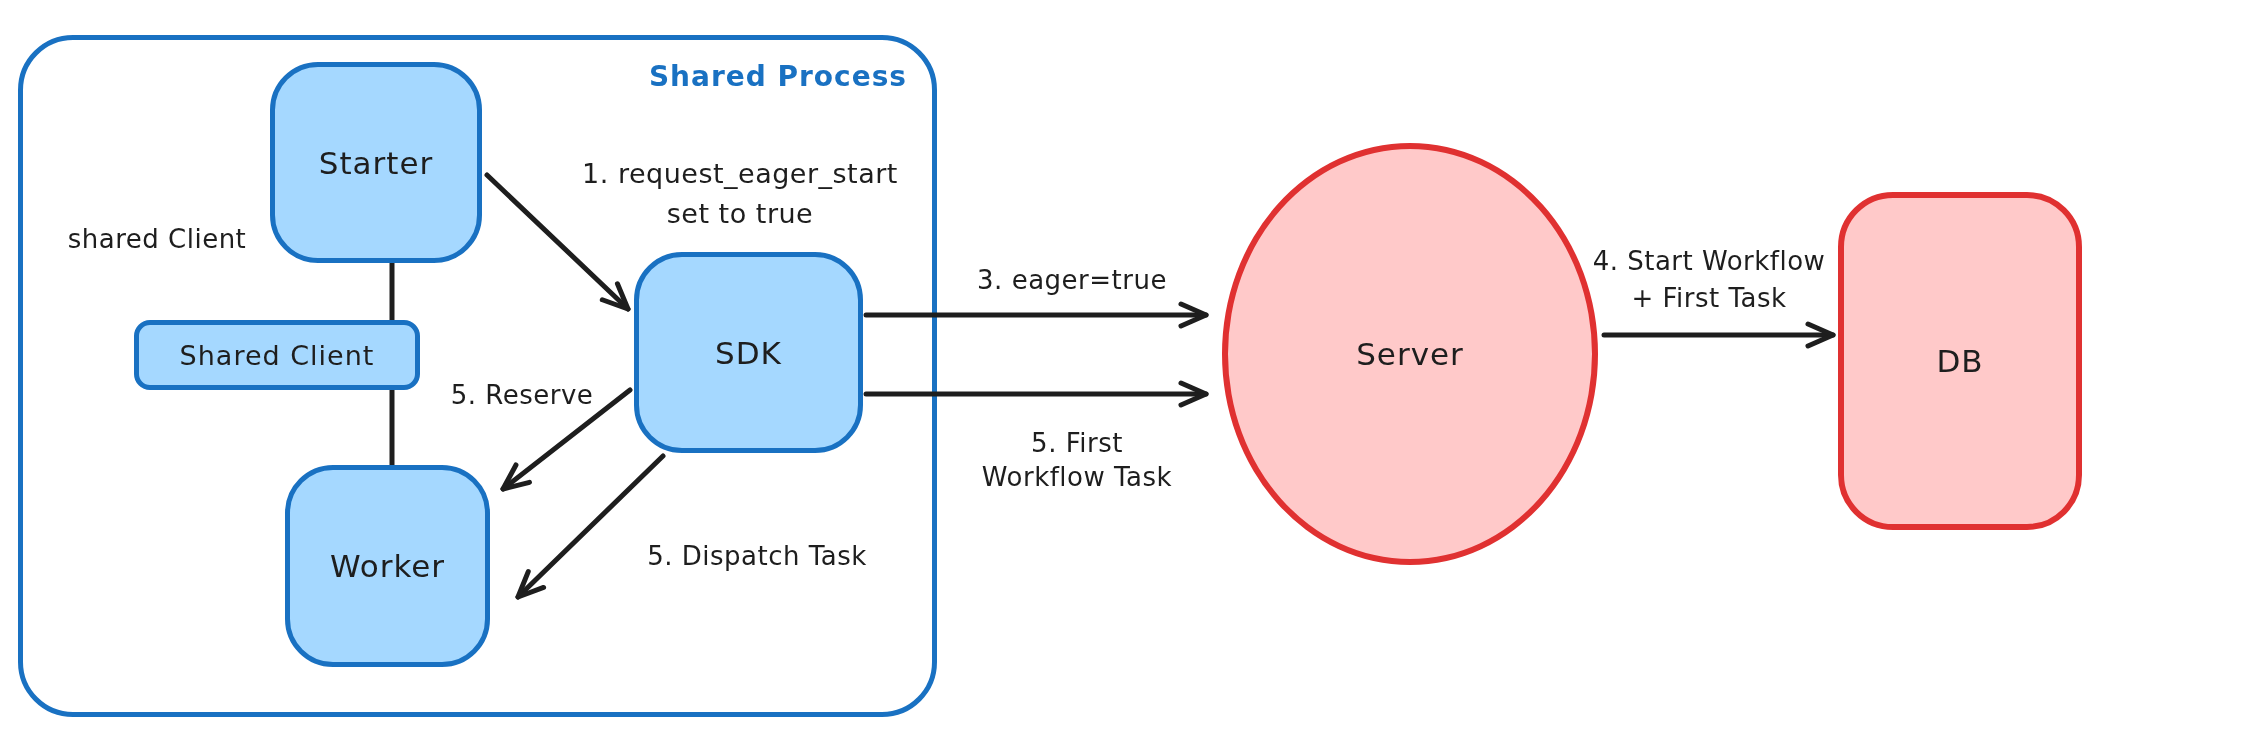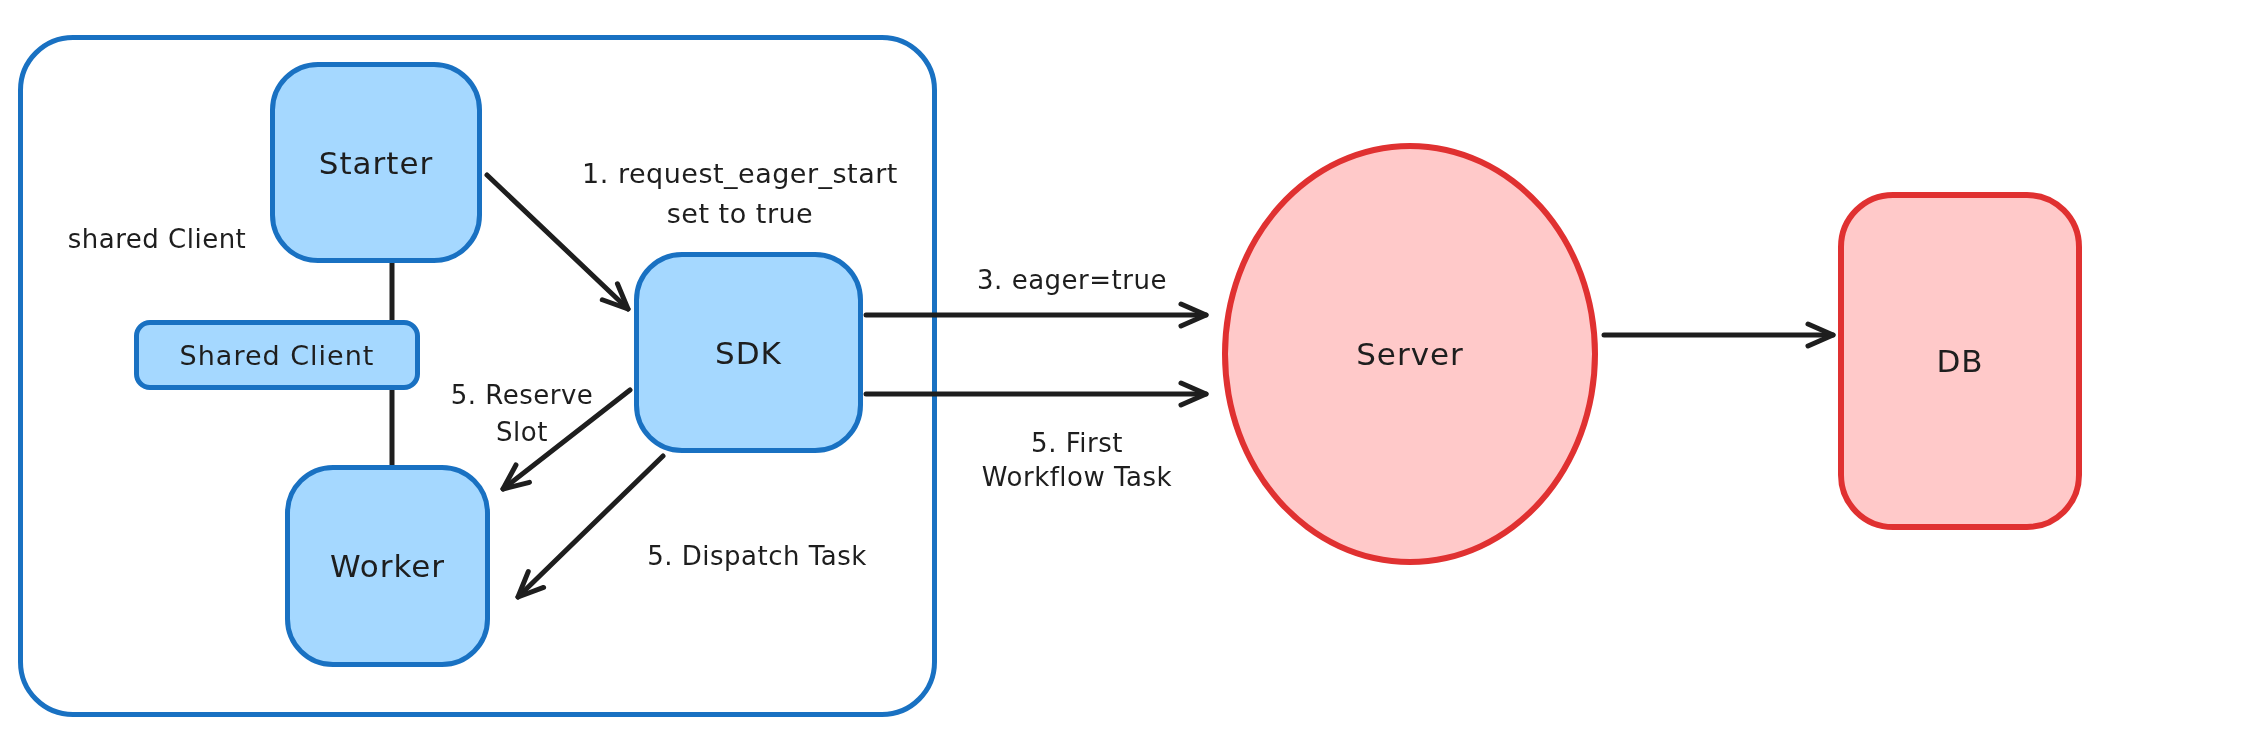--- a/index.html
+++ b/index.html
@@ -58,20 +58,21 @@
   .ann-eager-true   { left: 922px;  top: 262px; width: 300px; }
   .ann-first-task   { left: 917px;  top: 426px; width: 320px; line-height: 34px; }
   .ann-start-wf     { left: 1549px; top: 243px; width: 320px; line-height: 37px; }
 </style>
 </head>
 <body>
 
 <div class="canvas">
 
   <div class="frame"></div>
+  <div class="frame-label">Shared Process</div>
 
   <svg class="wires" viewBox="0 0 2248 754">
     <defs>
       <marker id="ah" viewBox="-30 -15 36 30" markerWidth="36" markerHeight="30" refX="0" refY="0" orient="auto" markerUnits="userSpaceOnUse">
         <path d="M-25,-11 L0,0 L-25,11" fill="none" stroke="#1e1e1e" stroke-width="5" stroke-linecap="round" stroke-linejoin="round"></path>
       </marker>
     </defs>
     <line class="wire" x1="392" y1="263" x2="392" y2="465"></line>
     <line class="wire" x1="487" y1="175" x2="628" y2="309" marker-end="url(#ah)"></line>
     <line class="wire" x1="630" y1="390" x2="503" y2="489" marker-end="url(#ah)"></line>
@@ -109,30 +110,33 @@
     <div>shared Client</div>
   </div>
 
   <div class="ann ann-request">
     <div>1. request_eager_start</div>
     <div>set to true</div>
   </div>
 
   <div class="ann ann-reserve">
     <div>5. Reserve</div>
-    <div>Slot</div>
   </div>
 
   <div class="ann ann-dispatch">
     <div>5. Dispatch Task</div>
   </div>
 
   <div class="ann ann-eager-true">
     <div>3. eager=true</div>
   </div>
 
   <div class="ann ann-first-task">
     <div>5. First</div>
     <div>Workflow Task</div>
   </div>
 
+  <div class="ann ann-start-wf">
+    <div>4. Start Workflow</div>
+    <div>+ First Task</div>
+  </div>
 
 </div>
 
 </body></html>

